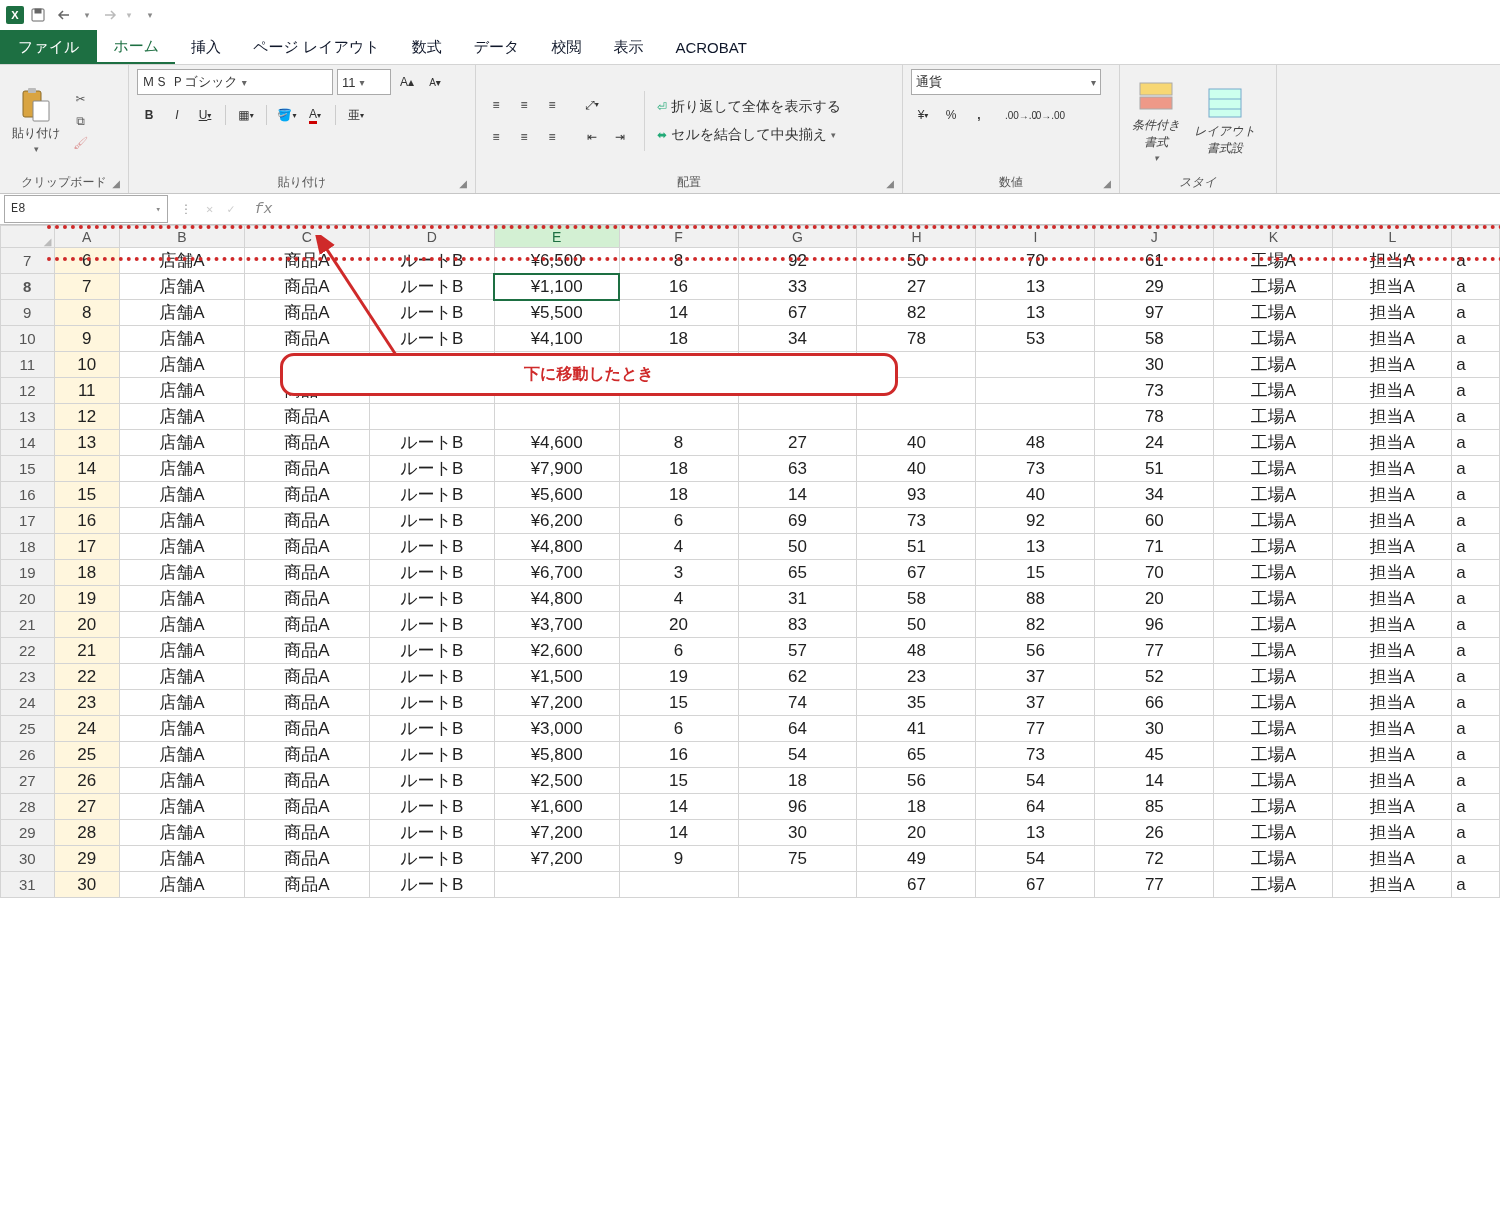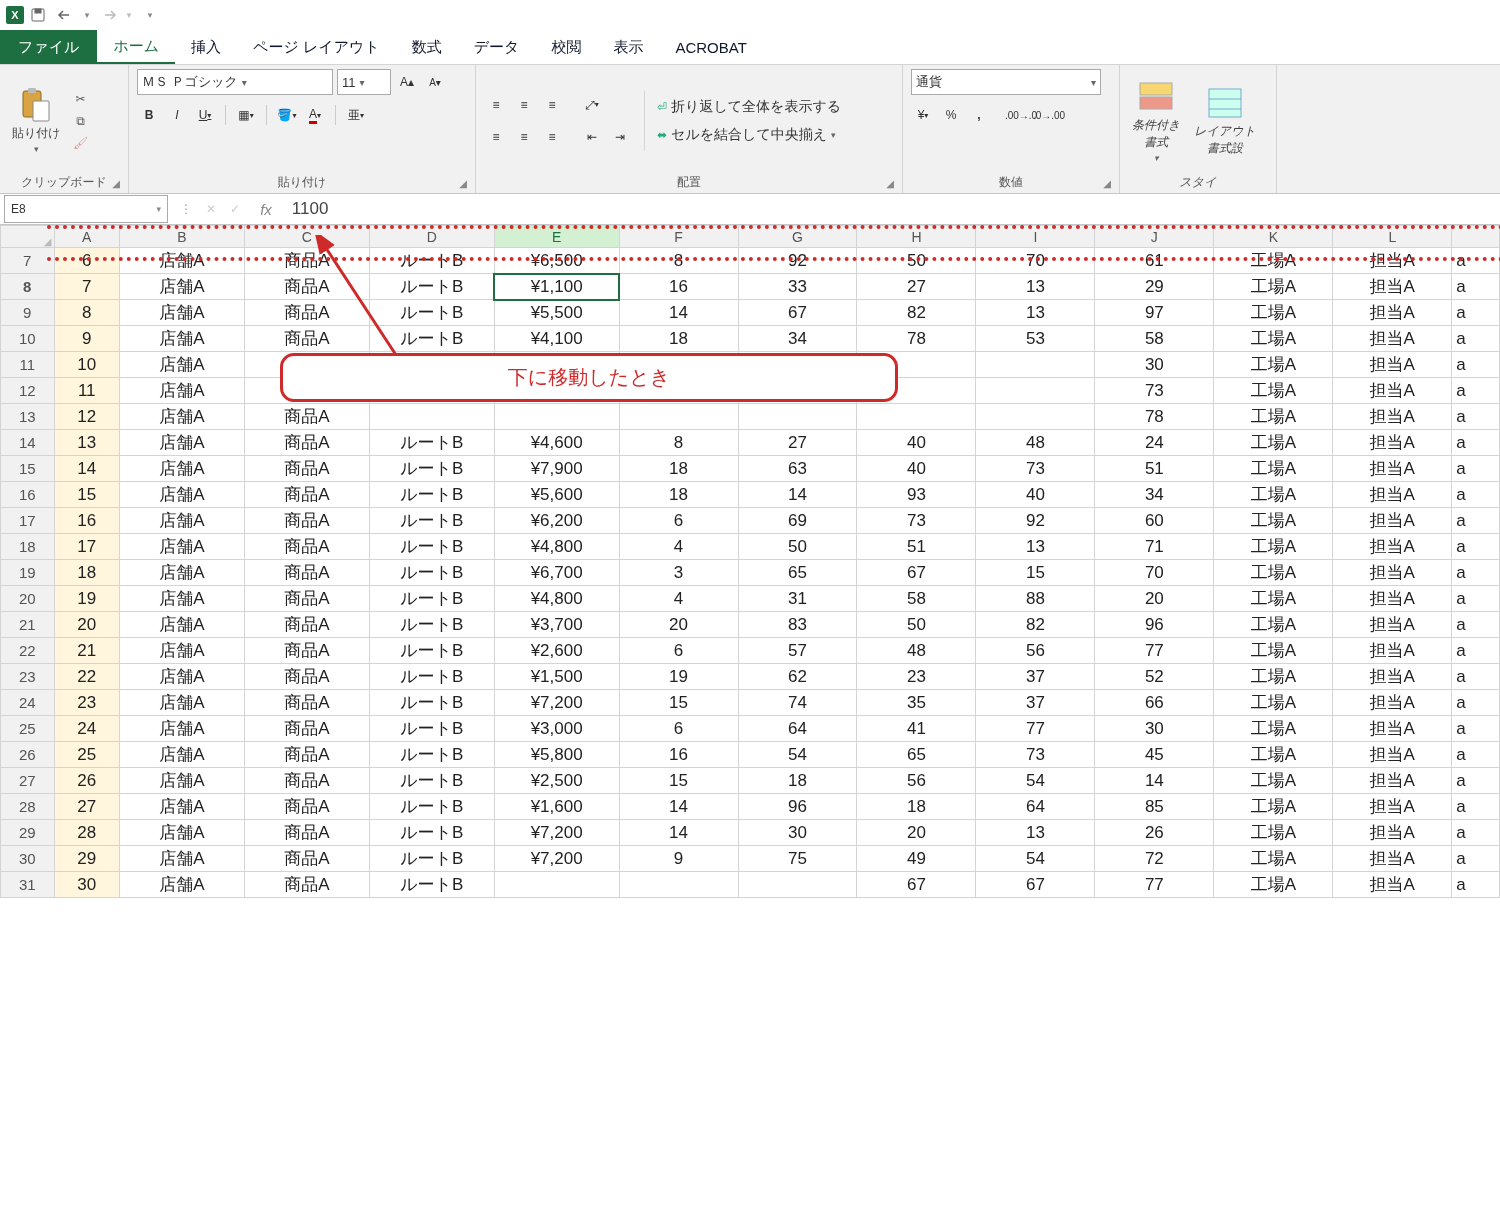--- a/index.html
+++ b/index.html
@@ -19,37 +19,37 @@
   .group-label .dlg { position:absolute; right:0; bottom:2px; font-size:10px; color:#888; }
   .big-btn { display:flex; flex-direction:column; align-items:center; gap:2px; padding:2px 4px; cursor:pointer; }
   .big-btn .icon { width:36px; height:36px; display:flex; align-items:center; justify-content:center; }
   .big-btn .lbl { font-size:12px; color:#444; text-align:center; }
   .mini { width:20px; height:20px; display:flex; align-items:center; justify-content:center; cursor:pointer; color:#555; }
   .stack { display:flex; flex-direction:column; gap:2px; }
   .row { display:flex; align-items:center; gap:4px; }
   .combo { height:24px; background:#fff; border:1px solid #aaa; display:flex; align-items:center; padding:0 4px; font-size:13px; }
   .combo .dd { margin-left:4px; color:#666; font-size:10px; }
   .icon-box { width:22px; height:22px; display:flex; align-items:center; justify-content:center; border:1px solid transparent; cursor:pointer; }
-  .formulabar { height:30px; border-bottom:1px solid #c6c6c6; display:flex; align-items:center; background:#fff; }
+  .formulabar { height:30px; border-bottom:1px solid #c6c6c6; display:flex; align-items:center; background:#fff;font-family:Liberation Mono, monospace; }
   .name-box { width:150px; height:26px; border:1px solid #aaa; margin:0 4px; padding:0 6px; display:flex; align-items:center; justify-content:space-between; background:#fff; }
   .fx-btns { display:flex; gap:14px; align-items:center; padding:0 8px; color:#999; }
   .fx-label { font-style:italic; font-size:15px; color:#888; padding:0 12px; }
   .fbar-input { flex:1; padding:0 8px; font-size:17px; color:#444; }
   .sheet { position:relative; }
   table.grid { border-collapse:collapse; table-layout:fixed; width:1500px; }
   table.grid th, table.grid td { border:1px solid #d4d4d4; height:26px; font-size:17px; text-align:center; font-weight:normal; color:#222; padding:0; box-sizing:border-box; white-space:nowrap; overflow:hidden; }
   table.grid thead th { background:#f1f1f1; color:#555; font-size:14px; height:22px; }
   table.grid .rowhdr { background:#f1f1f1; color:#555; width:45px; font-size:15px; }
   table.grid .colA { width:55px; background:#fff6dd; font-size:17px; }
   table.grid tbody td.colA { border-left:1px solid #d4d4d4; }
   table.grid .suffix { text-align:left; padding-left:4px; }
   .rowhdr.active { background:#d3f0d3; color:#1d6f42; font-weight:bold; }
   .selcell { outline:2px solid #1d6f42; outline-offset:-1px; }
   .red-dotted-box { position:absolute; left:47px; top:0; right:-300px; height:28px; border:4px dotted #cf2a2a; border-left:none; border-right:none; pointer-events:none; }
-  .callout { position:absolute; left:280px; top:128px; width:580px; background:#fff; border:3px solid #cf2a2a; border-radius:14px; padding:8px 16px; text-align:center; color:#cf2a2a; font-size:20px; font-weight:normal; pointer-events:none; }
+  .callout { position:absolute; left:280px; top:128px; width:580px; background:#fff; border:3px solid #cf2a2a; border-radius:14px; padding:8px 16px; text-align:center; color:#cf2a2a; font-size:16px; font-weight:bold; pointer-events:none; }
   .arrow-svg { position:absolute; left:306px; top:10px; pointer-events:none; }
   .colh.active { background:#d3f0d3; color:#1d6f42; }
   .bold { font-weight:bold; }
   .ital { font-style:italic; }
 </style>
 </head>
 <body>
 
 <div class="titlebar">
   <div class="excel-icon">X</div>
@@ -278,21 +278,20 @@
   <div class="name-box">
     <span>E8</span>
     <span style="font-size:9px;color:#888;">▾</span>
   </div>
   <div class="fx-btns">
     <span>⋮</span>
     <span style="color:#ccc;">✕</span>
     <span style="color:#ccc;">✓</span>
   </div>
   <div class="fx-label">fx</div>
-  <div class="fbar-input">1100</div>
 </div>
 
 <div class="sheet">
   <table class="grid">
     <colgroup id="cg">
         <col style="width: 45px;">
         <col style="width: 55px;">
         <col style="width: 105px;">
         <col style="width: 105px;">
         <col style="width: 105px;">

